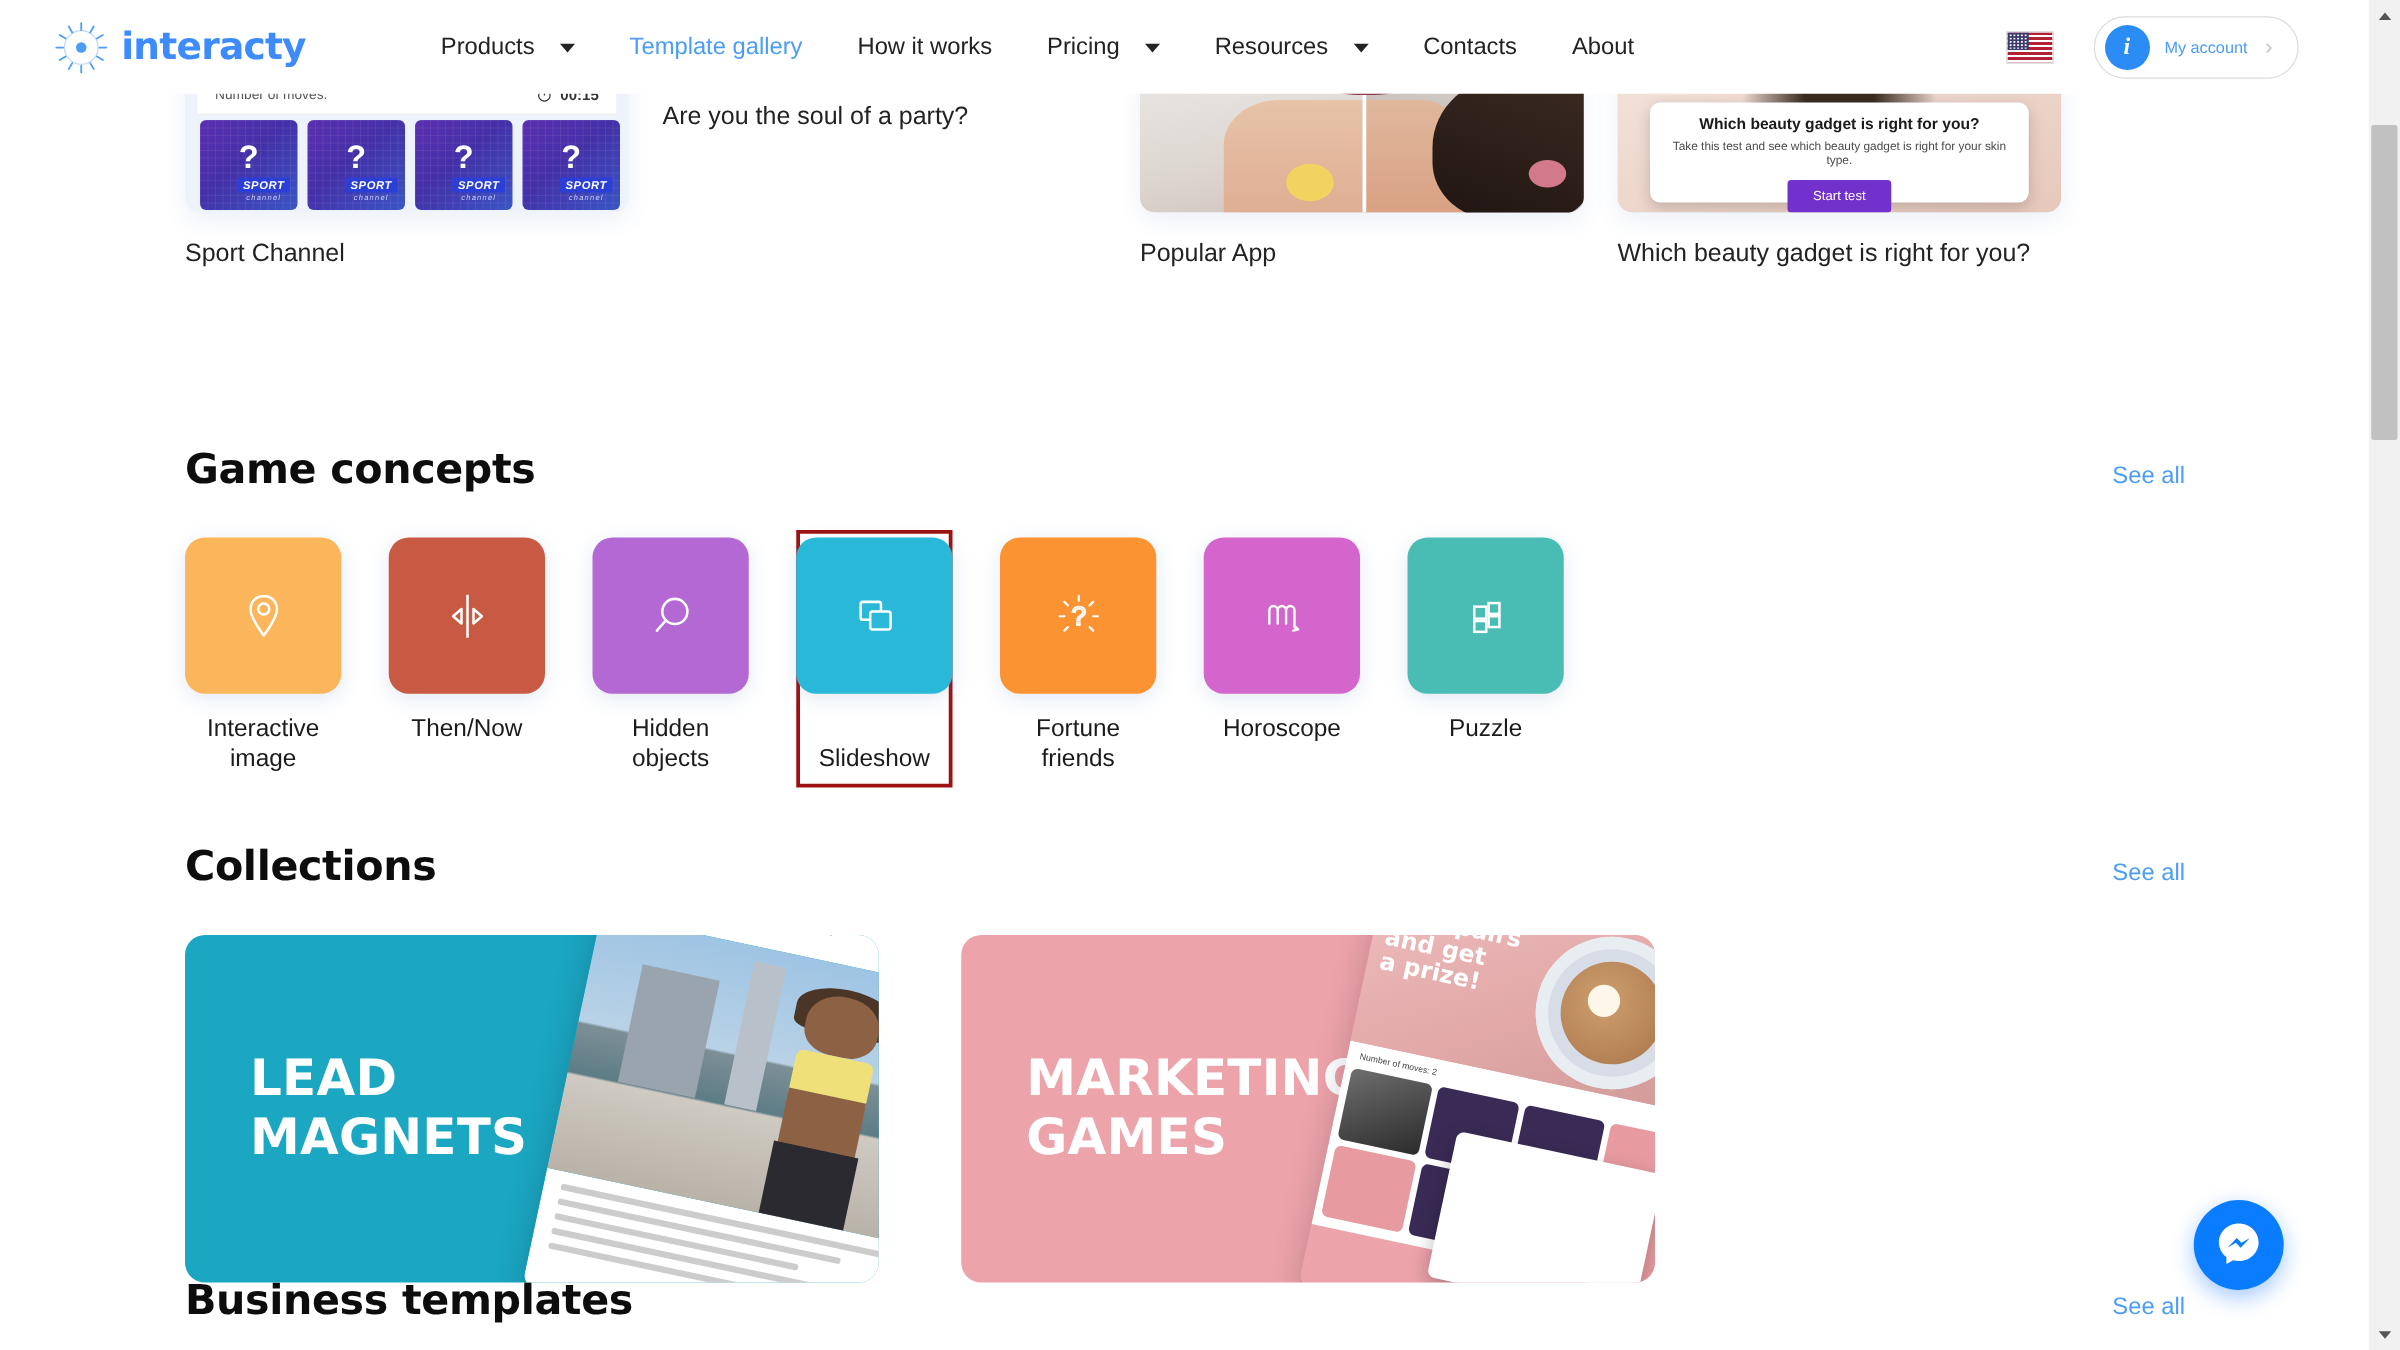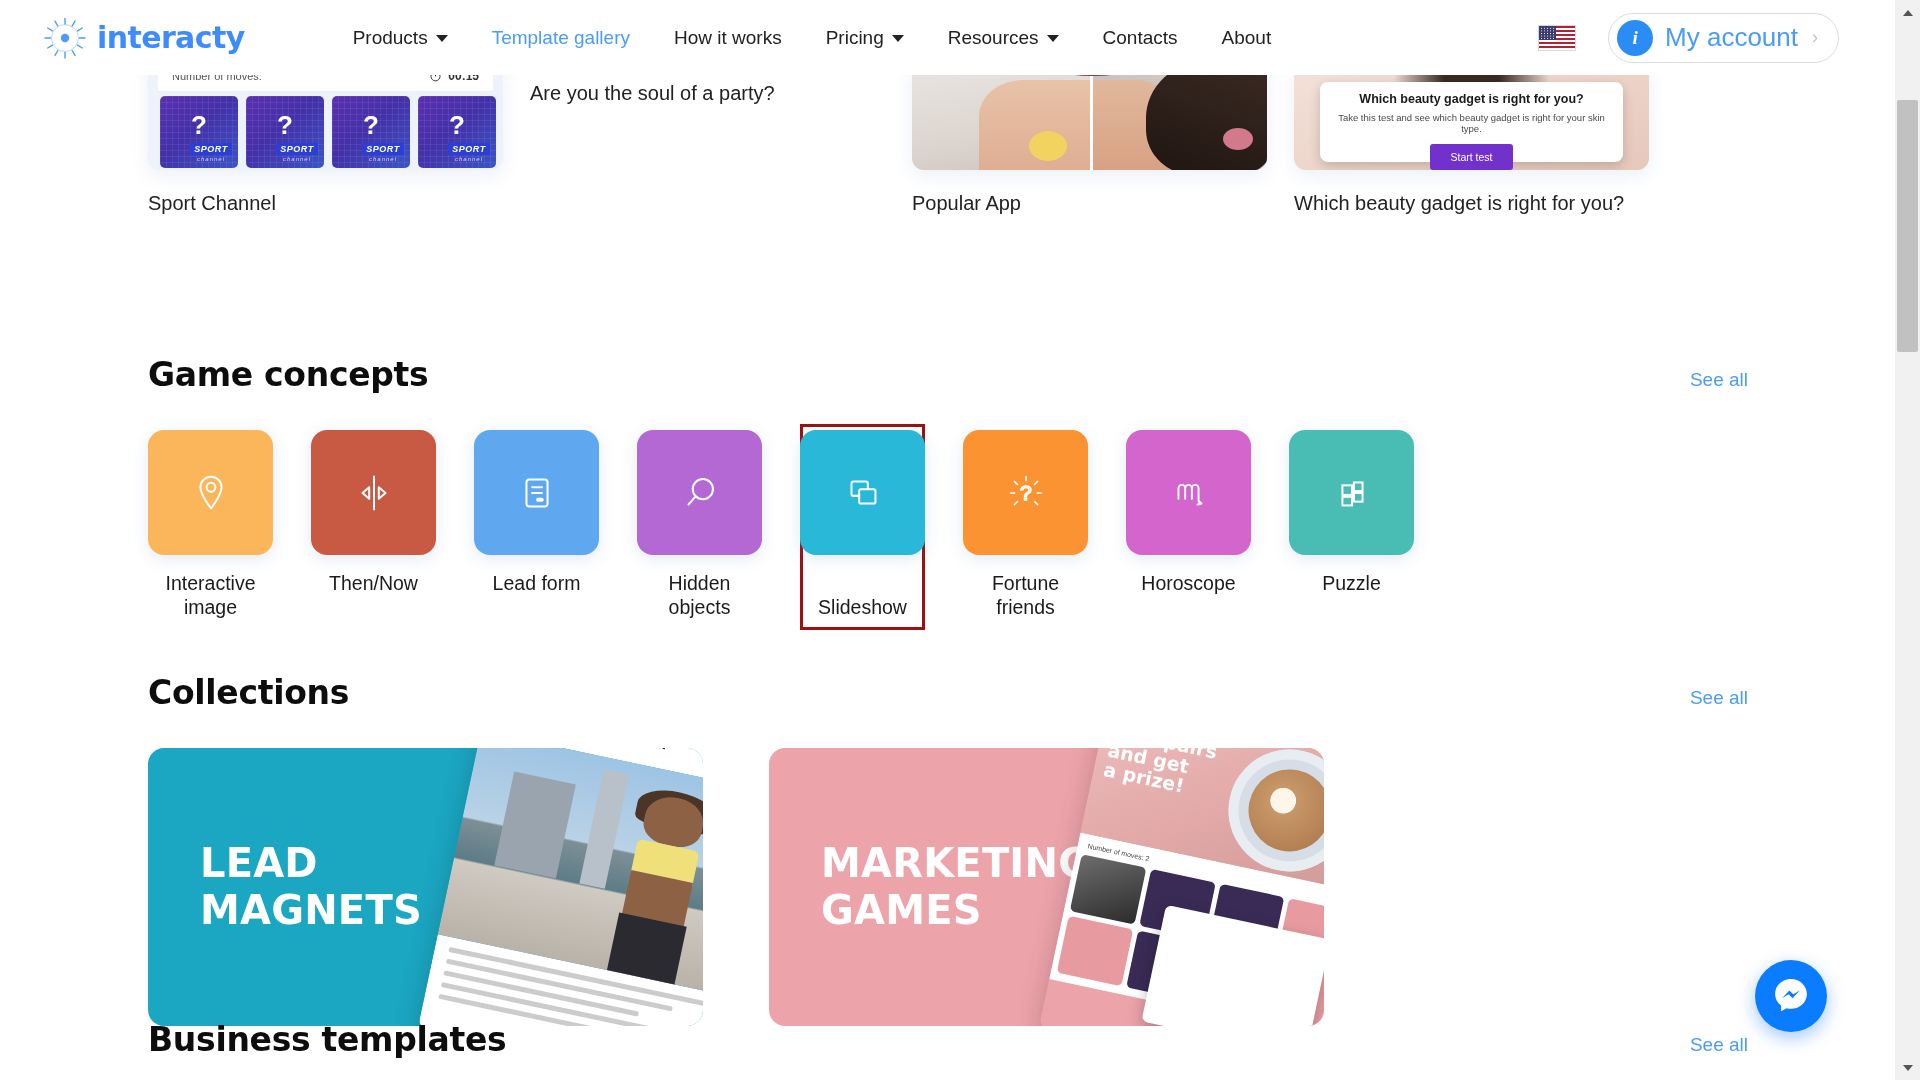--- a/index.html
+++ b/index.html
@@ -18,21 +18,21 @@
     z-index:30;
   }
   .logo-wrap{ display:flex; align-items:center; margin-left:44px; gap:11px; }
   .logo-mark{ width:42px; height:42px; position:relative; }
   .logo-text{ font-size:30px; font-weight:700; color:#3d8bfd; letter-spacing:-.6px;
               font-family:"DejaVu Sans", sans-serif; }
 
   .nav{ display:flex; align-items:center; margin-left:86px; gap:0px; }
   .nav-item{
     font-size:19px; color:#222; padding:0 22px; cursor:pointer;
-    display:flex; align-items:center; gap:8px; white-space:nowrap;
+    display:flex; align-items:center; gap:20px; white-space:nowrap;
   }
   .nav-item.active{ color:#4a9cf6; }
   .caret{
     width:0;height:0;border-left:6px solid transparent;border-right:6px solid transparent;
     border-top:7px solid #222; display:inline-block; margin-top:2px;
   }
 
   .header-right{ margin-left:auto; display:flex; align-items:center; gap:32px; margin-right:56px; }
   .flag{ width:38px; height:26px; position:relative; overflow:hidden; border:1px solid #d8d8d8;}
   .flag .stripes{ position:absolute; inset:0; background:
@@ -45,21 +45,21 @@
   .account-btn{
     display:flex; align-items:center; gap:12px;
     border:1px solid #dcdcdc; border-radius:28px; height:50px;
     padding:0 20px 0 8px; background:#fff; cursor:pointer;
   }
   .acc-avatar{
     width:36px;height:36px;border-radius:50%;background:#2b8cf5;color:#fff;
     display:flex;align-items:center;justify-content:center;font-size:19px;
     font-family:"Liberation Serif", serif; font-style:italic; font-weight:700;
   }
-  .acc-label{ font-size:26px; color:#4a9cf6; }
+  .acc-label{ font-size:13px; color:#4a9cf6; }
   .acc-chev{ color:#c4c4c4; font-size:18px; margin-left:2px; }
 
   
   .page{ position:absolute; top:75px; left:0; width:1895px; height:1005px; background:#fff; }
 
   
   .template-row{ position:absolute; top:-15px; left:148px; width:1600px;
                  display:flex; gap:27px; }
   .tpl{ width:355px; }
   .tpl-thumb{
@@ -399,31 +399,20 @@
           <svg width="46" height="46" viewBox="0 0 48 48">
             <line x1="24" y1="6" x2="24" y2="42" stroke="#fff" stroke-width="2.1"></line>
             <path d="M19 18 L12 24 L19 30 Z" fill="none" stroke="#fff" stroke-width="2.1" stroke-linejoin="round"></path>
             <path d="M29 18 L36 24 L29 30 Z" fill="none" stroke="#fff" stroke-width="2.1" stroke-linejoin="round"></path>
           </svg>
         </div>
         <div class="concept-label">Then/Now</div>
       </div>
 
 
-      <div class="concept">
-        <div class="concept-tile" style="background:#5fa8f0">
-          <svg width="46" height="46" viewBox="0 0 48 48">
-            <rect x="13" y="10" width="22" height="28" rx="3" fill="none" stroke="#fff" stroke-width="2.1"></rect>
-            <line x1="18" y1="18" x2="30" y2="18" stroke="#fff" stroke-width="2"></line>
-            <line x1="18" y1="24" x2="30" y2="24" stroke="#fff" stroke-width="2"></line>
-            <rect x="23" y="29" width="8" height="4" rx="2" fill="#fff"></rect>
-          </svg>
-        </div>
-        <div class="concept-label">Lead form</div>
-      </div>
 
       <div class="concept">
         <div class="concept-tile" style="background:#b368d4">
           <svg width="46" height="46" viewBox="0 0 48 48">
             <circle cx="27" cy="20" r="10.5" fill="none" stroke="#fff" stroke-width="2.1"></circle>
             <line x1="19.5" y1="27.5" x2="12" y2="36" stroke="#fff" stroke-width="2.1" stroke-linecap="round"></line>
           </svg>
         </div>
         <div class="concept-label">Hidden objects</div>
       </div>

